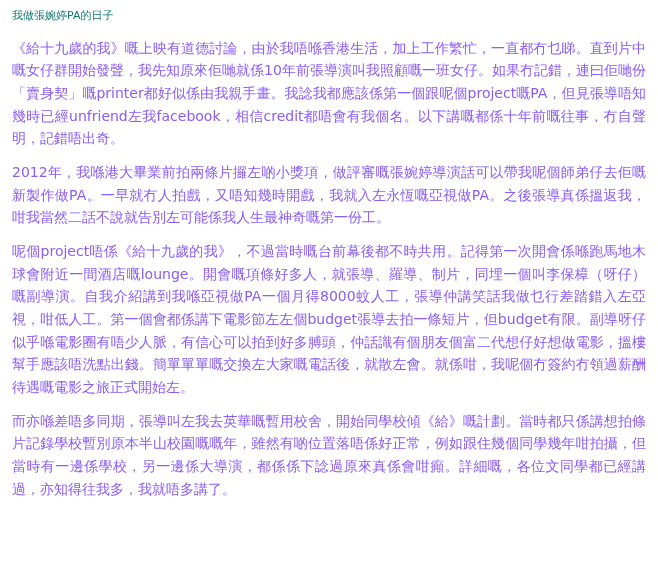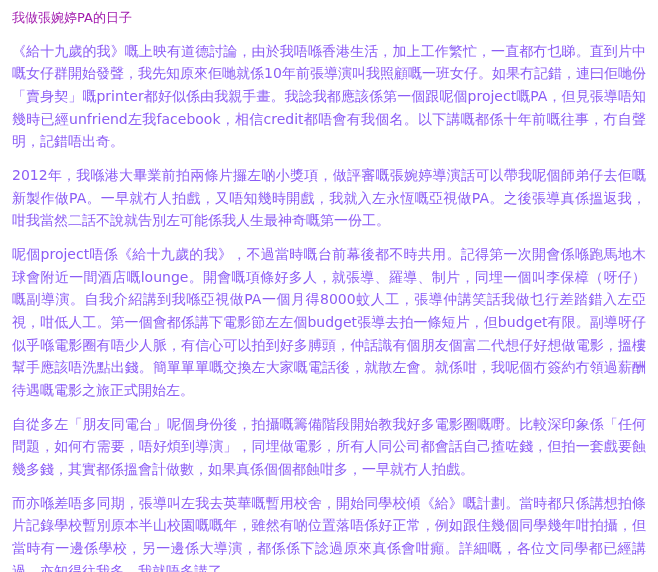--- a/index.html
+++ b/index.html
@@ -12,25 +12,25 @@
     min-height: 572px;
     font-family: "DejaVu Sans", "Liberation Sans", sans-serif;
     color: #000000;
   }
   .article {
     padding: 8px 12px 10px 12px;
     box-sizing: border-box;
     width: 658px;
   }
   .title {
-    font-size: 13px;
+    font-size: 11px;
     line-height: 1.5;
     margin: 0 0 12px 0;
     font-weight: 400;
-    color: #a21caf;
+    color: #0f766e;
   }
   .para {
     font-size: 14px;
     line-height: 1.62;
     margin: 0 0 11px 0;
     text-align: justify;
     text-justify: inter-character;
     color: #8b5cf6;
     word-break: break-all;
   }
@@ -39,15 +39,14 @@
   }
 </style>
 </head>
 <body>
 
 <div class="article">
   <h1 class="title">我做張婉婷PA的日子</h1>
   <p class="para">《給十九歲的我》嘅上映有道德討論，由於我唔喺香港生活，加上工作繁忙，一直都冇乜睇。直到片中嘅女仔群開始發聲，我先知原來佢哋就係10年前張導演叫我照顧嘅一班女仔。如果冇記錯，連曰佢哋份「賣身契」嘅printer都好似係由我親手畫。我諗我都應該係第一個跟呢個project嘅PA，但見張導唔知幾時已經unfriend左我facebook，相信credit都唔會有我個名。以下講嘅都係十年前嘅往事，冇自聲明，記錯唔出奇。</p>
   <p class="para">2012年，我喺港大畢業前拍兩條片攞左啲小獎項，做評審嘅張婉婷導演話可以帶我呢個師弟仔去佢嘅新製作做PA。一早就冇人拍戲，又唔知幾時開戲，我就入左永恆嘅亞視做PA。之後張導真係搵返我，咁我當然二話不說就告別左可能係我人生最神奇嘅第一份工。</p>
   <p class="para">呢個project唔係《給十九歲的我》，不過當時嘅台前幕後都不時共用。記得第一次開會係喺跑馬地木球會附近一間酒店嘅lounge。開會嘅項條好多人，就張導、羅導、制片，同埋一個叫李保樟（呀仔）嘅副導演。自我介紹講到我喺亞視做PA一個月得8000蚊人工，張導仲講笑話我做乜行差踏錯入左亞視，咁低人工。第一個會都係講下電影節左左個budget張導去拍一條短片，但budget有限。副導呀仔似乎喺電影圈有唔少人脈，有信心可以拍到好多膊頭，仲話識有個朋友個富二代想仔好想做電影，搵樓幫手應該唔洗點出錢。簡單單單嘅交換左大家嘅電話後，就散左會。就係咁，我呢個冇簽約冇領過薪酬待遇嘅電影之旅正式開始左。</p>
-  <p class="para">自從多左「朋友同電台」呢個身份後，拍攝嘅籌備階段開始教我好多電影圈嘅嘢。比較深印象係「任何問題，如何冇需要，唔好煩到導演」，同埋做電影，所有人同公司都會話自己揸咗錢，但拍一套戲要蝕幾多錢，其實都係搵會計做數，如果真係個個都蝕咁多，一早就冇人拍戲。</p>
   <p class="para">而亦喺差唔多同期，張導叫左我去英華嘅暫用校舍，開始同學校傾《給》嘅計劃。當時都只係講想拍條片記錄學校暫別原本半山校園嘅嘅年，雖然有啲位置落唔係好正常，例如跟住幾個同學幾年咁拍攝，但當時有一邊係學校，另一邊係大導演，都係係下諗過原來真係會咁癲。詳細嘅，各位文同學都已經講過，亦知得往我多，我就唔多講了。</p>
 </div>
 
 </body></html>

